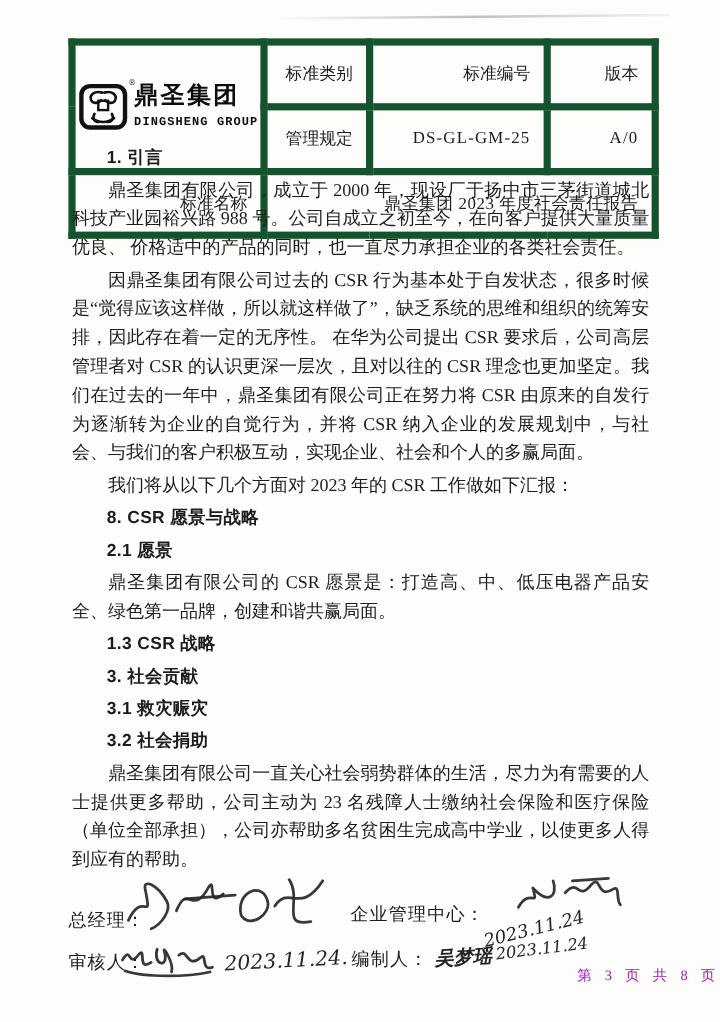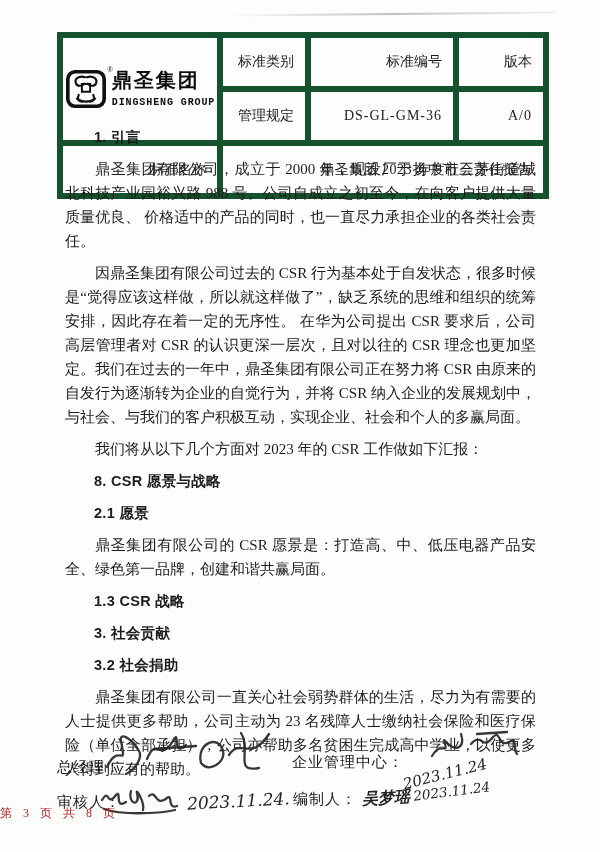--- a/index.html
+++ b/index.html
@@ -37,35 +37,35 @@
   .logo-icon svg{display:block}
   .reg{position:absolute;top:-3px;right:-6px;font-size:7px;font-family:"Liberation Sans",sans-serif;color:#111}
   .logo-text{display:flex;flex-direction:column;align-items:flex-start;line-height:1}
   .logo-cn{font-family:"Liberation Sans","DejaVu Sans",sans-serif;font-weight:700;font-size:20px;letter-spacing:2px;color:#0d0d0d}
   .logo-en{font-family:Liberation Mono, monospace;font-weight:700;font-size:10px;letter-spacing:.9px;margin-top:8px;color:#0d0d0d}
   
   .doc-body{
     position:absolute;left:57px;top:117px;width:487px;
     font-size:15px;line-height:24px;text-align:justify;
   }
-  .doc-body p{margin:8px;text-indent:2em}
+  .doc-body p{margin:3px;text-indent:2em}
   .doc-body p.sec{font-weight:700;font-family:"Liberation Sans","DejaVu Sans",sans-serif;font-size:14.5px;letter-spacing:.3px}
   
   .sig-area{position:absolute;left:57px;top:735px;width:487px;height:82px;font-size:15px}
   .sig-label{position:absolute;white-space:nowrap;letter-spacing:1px}
   .scrawl{position:absolute}
   .scrawl svg path{fill:none;stroke:#272727;stroke-width:2.3;stroke-linecap:round;stroke-linejoin:round;opacity:.92}
   .hand{
     position:absolute;white-space:nowrap;font-style:italic;color:#242424;
     font-family:"DejaVu Serif","Liberation Serif",serif;
   }
   
   .page-footer{
-    position:absolute;left:0;right:0;top:805px;text-align:left;
-    font-size:12px;letter-spacing:4px;color:#b91c1c;
+    position:absolute;left:0;right:0;top:805px;text-align:right;
+    font-size:12px;letter-spacing:4px;color:#a21caf;
   }
 </style>
 </head>
 <body>
 
 <div class="page">
 
   <div class="scan-line"></div>
 
   <table class="hdr">
@@ -98,40 +98,41 @@
               <span class="logo-en">DINGSHENG GROUP</span>
             </span>
           </div>
         </td>
         <td class="r1">标准类别</td>
         <td class="r1">标准编号</td>
         <td class="r1">版本</td>
       </tr>
       <tr>
         <td class="r2">管理规定</td>
-        <td class="r2 code">DS-GL-GM-36</td>
+        <td class="r2 code">DS-GL-GM-25</td>
         <td class="r2 code">A/0</td>
       </tr>
       <tr>
         <td class="r3">标准名称</td>
         <td class="r3 title-val" colspan="3">鼎圣集团 2023 年度社会责任报告</td>
       </tr>
     </tbody>
   </table>
 
   <div class="doc-body">
     <p class="sec">1. 引言</p>
     <p class="para">鼎圣集团有限公司，成立于 2000 年，现设厂于扬中市三茅街道城北科技产业园裕兴路 988 号。公司自成立之初至今，在向客户提供大量质量优良、 价格适中的产品的同时，也一直尽力承担企业的各类社会责任。</p>
     <p class="para">因鼎圣集团有限公司过去的 CSR 行为基本处于自发状态，很多时候是“觉得应该这样做，所以就这样做了”，缺乏系统的思维和组织的统筹安排，因此存在着一定的无序性。 在华为公司提出 CSR 要求后，公司高层管理者对 CSR 的认识更深一层次，且对以往的 CSR 理念也更加坚定。我们在过去的一年中，鼎圣集团有限公司正在努力将 CSR 由原来的自发行为逐渐转为企业的自觉行为，并将 CSR 纳入企业的发展规划中，与社会、与我们的客户积极互动，实现企业、社会和个人的多赢局面。</p>
     <p class="para">我们将从以下几个方面对 2023 年的 CSR 工作做如下汇报：</p>
     <p class="sec">8. CSR 愿景与战略</p>
     <p class="sec">2.1 愿景</p>
     <p class="para">鼎圣集团有限公司的 CSR 愿景是：打造高、中、低压电器产品安全、绿色第一品牌，创建和谐共赢局面。</p>
     <p class="sec">1.3 CSR 战略</p>
     <p class="sec">3. 社会贡献</p>
+    <p class="sec">3.1 救灾赈灾</p>
     <p class="sec">3.2 社会捐助</p>
     <p class="para">鼎圣集团有限公司一直关心社会弱势群体的生活，尽力为有需要的人士提供更多帮助，公司主动为 23 名残障人士缴纳社会保险和医疗保险（单位全部承担），公司亦帮助多名贫困生完成高中学业，以使更多人得到应有的帮助。</p>
   </div>
 
   <div class="sig-area">
 
     <span class="sig-label" style="left:0;top:23px">总经理：</span>
     <span class="scrawl" style="left:40px;top:-10px;width:182px;height:62px">
       <svg viewBox="0 0 182 62" width="182" height="62" aria-hidden="true">
         <path d="M10,42 C22,16 30,46 24,16 C22,7 34,12 42,26 C46,33 38,45 29,49"></path>

